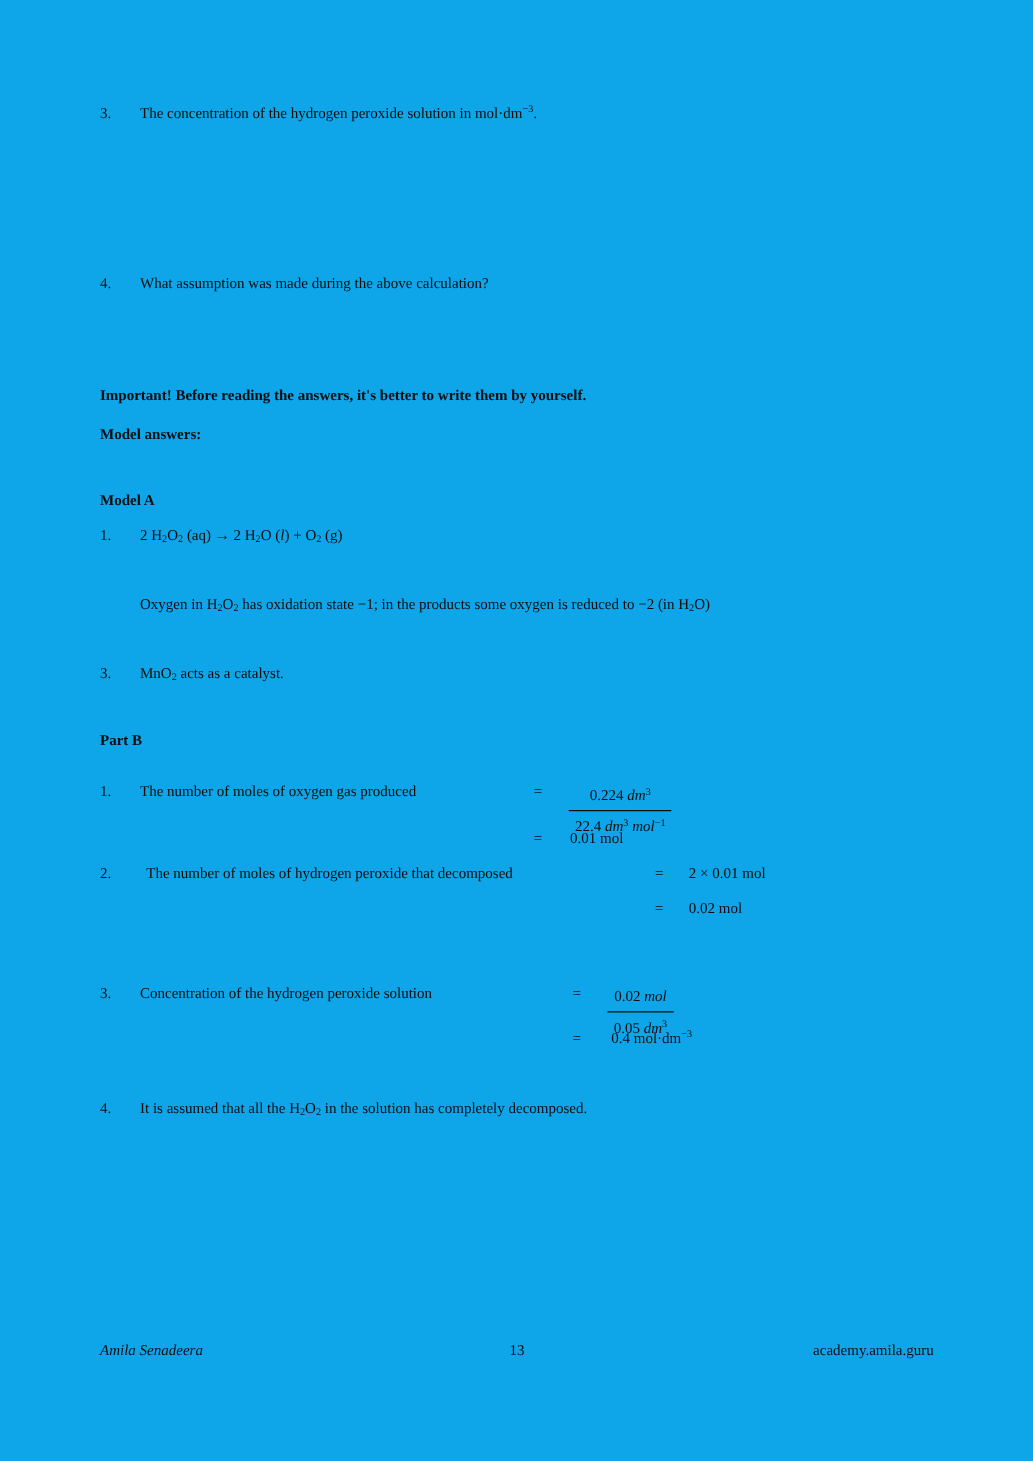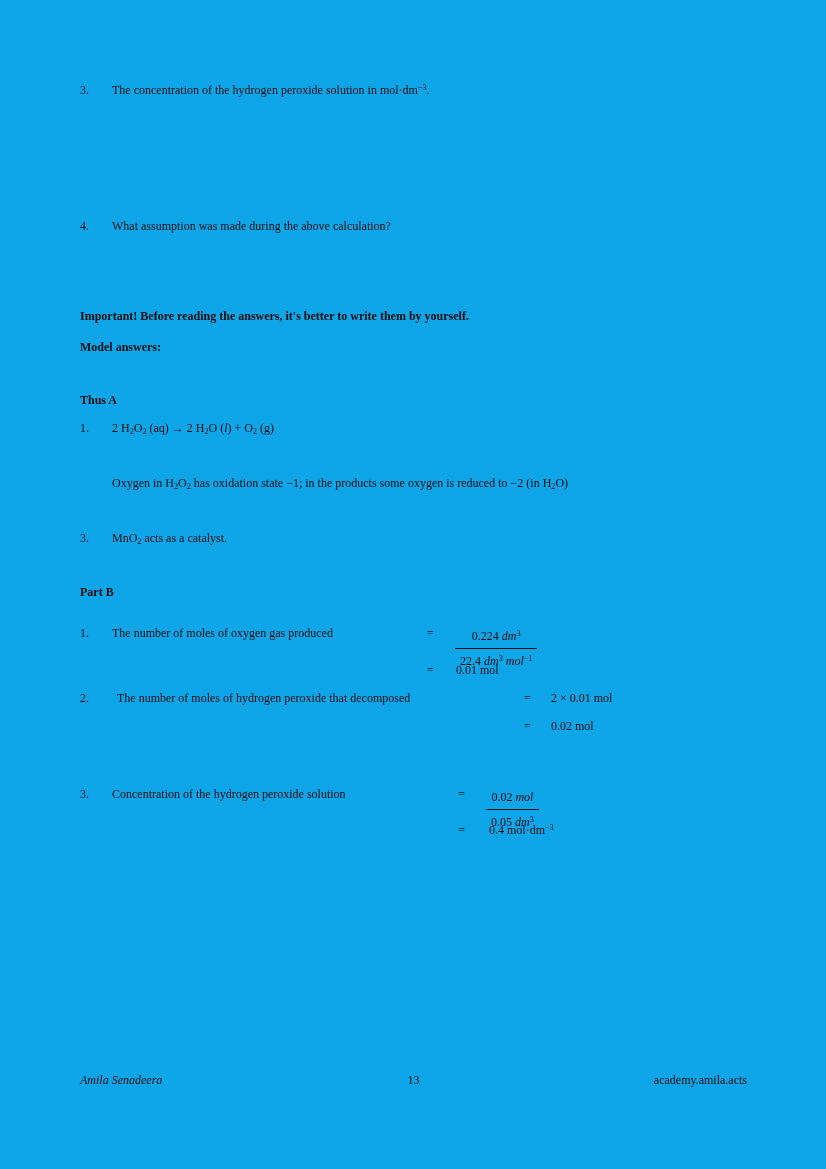--- a/index.html
+++ b/index.html
@@ -51,21 +51,21 @@
   </div>
 
   <div class="line" style="top:216px">
     <span class="num">4.</span><span><span>What assumption was made during the above calculation?</span></span>
   </div>
 
   <div class="line bold" style="top:306px">Important! Before reading the answers, it's better to write them by yourself.</div>
 
   <div class="line bold" style="top:337px">Model answers:</div>
 
-  <div class="line bold" style="top:390px">Thus A</div>
+  <div class="line bold" style="top:390px">Model A</div>
 
   <div class="line" style="top:418px">
     <span class="num">1.</span><span><span>2 H</span><sub>2</sub><span>O</span><sub>2</sub><span> (aq) → 2 H</span><sub>2</sub><span>O (</span><i>l</i><span>) + O</span><sub>2</sub><span> (g)</span></span>
   </div>
 
   <div class="line indent" style="top:473px"><span>Oxygen in H</span><sub>2</sub><span>O</span><sub>2</sub><span> has oxidation state −1; in the products some oxygen is reduced to −2 (in H</span><sub>2</sub><span>O)</span></div>
 
   <div class="line" style="top:528px">
     <span class="num">3.</span><span><span>MnO</span><sub>2</sub><span> acts as a catalyst.</span></span>
   </div>
@@ -104,20 +104,23 @@
     <span class="mid frac" style="left:406px">
       <span class="fnum"><span>0.02 </span><i>mol</i></span>
       <span class="fden"><span>0.05 </span><i>dm</i><sup>3</sup></span>
     </span>
   </div>
   <div class="row" style="top:820px;height:20px">
     <span class="abs" style="left:378px">=</span>
     <span class="abs" style="left:409px"><span>0.4 mol·dm</span><sup>−3</sup></span>
   </div>
 
+  <div class="line" style="top:876px">
+    <span class="num">4.</span><span><span>It is assumed that all the H</span><sub>2</sub><span>O</span><sub>2</sub><span> in the solution has completely decomposed.</span></span>
+  </div>
 
   <div class="row" style="top:1073px;height:20px">
     <span class="footer-center">13</span>
     <span class="footer-left">Amila Senadeera</span>
-    <span class="footer-right">academy.amila.acts</span>
+    <span class="footer-right">academy.amila.guru</span>
   </div>
 
 </div>
 
 </body></html>

